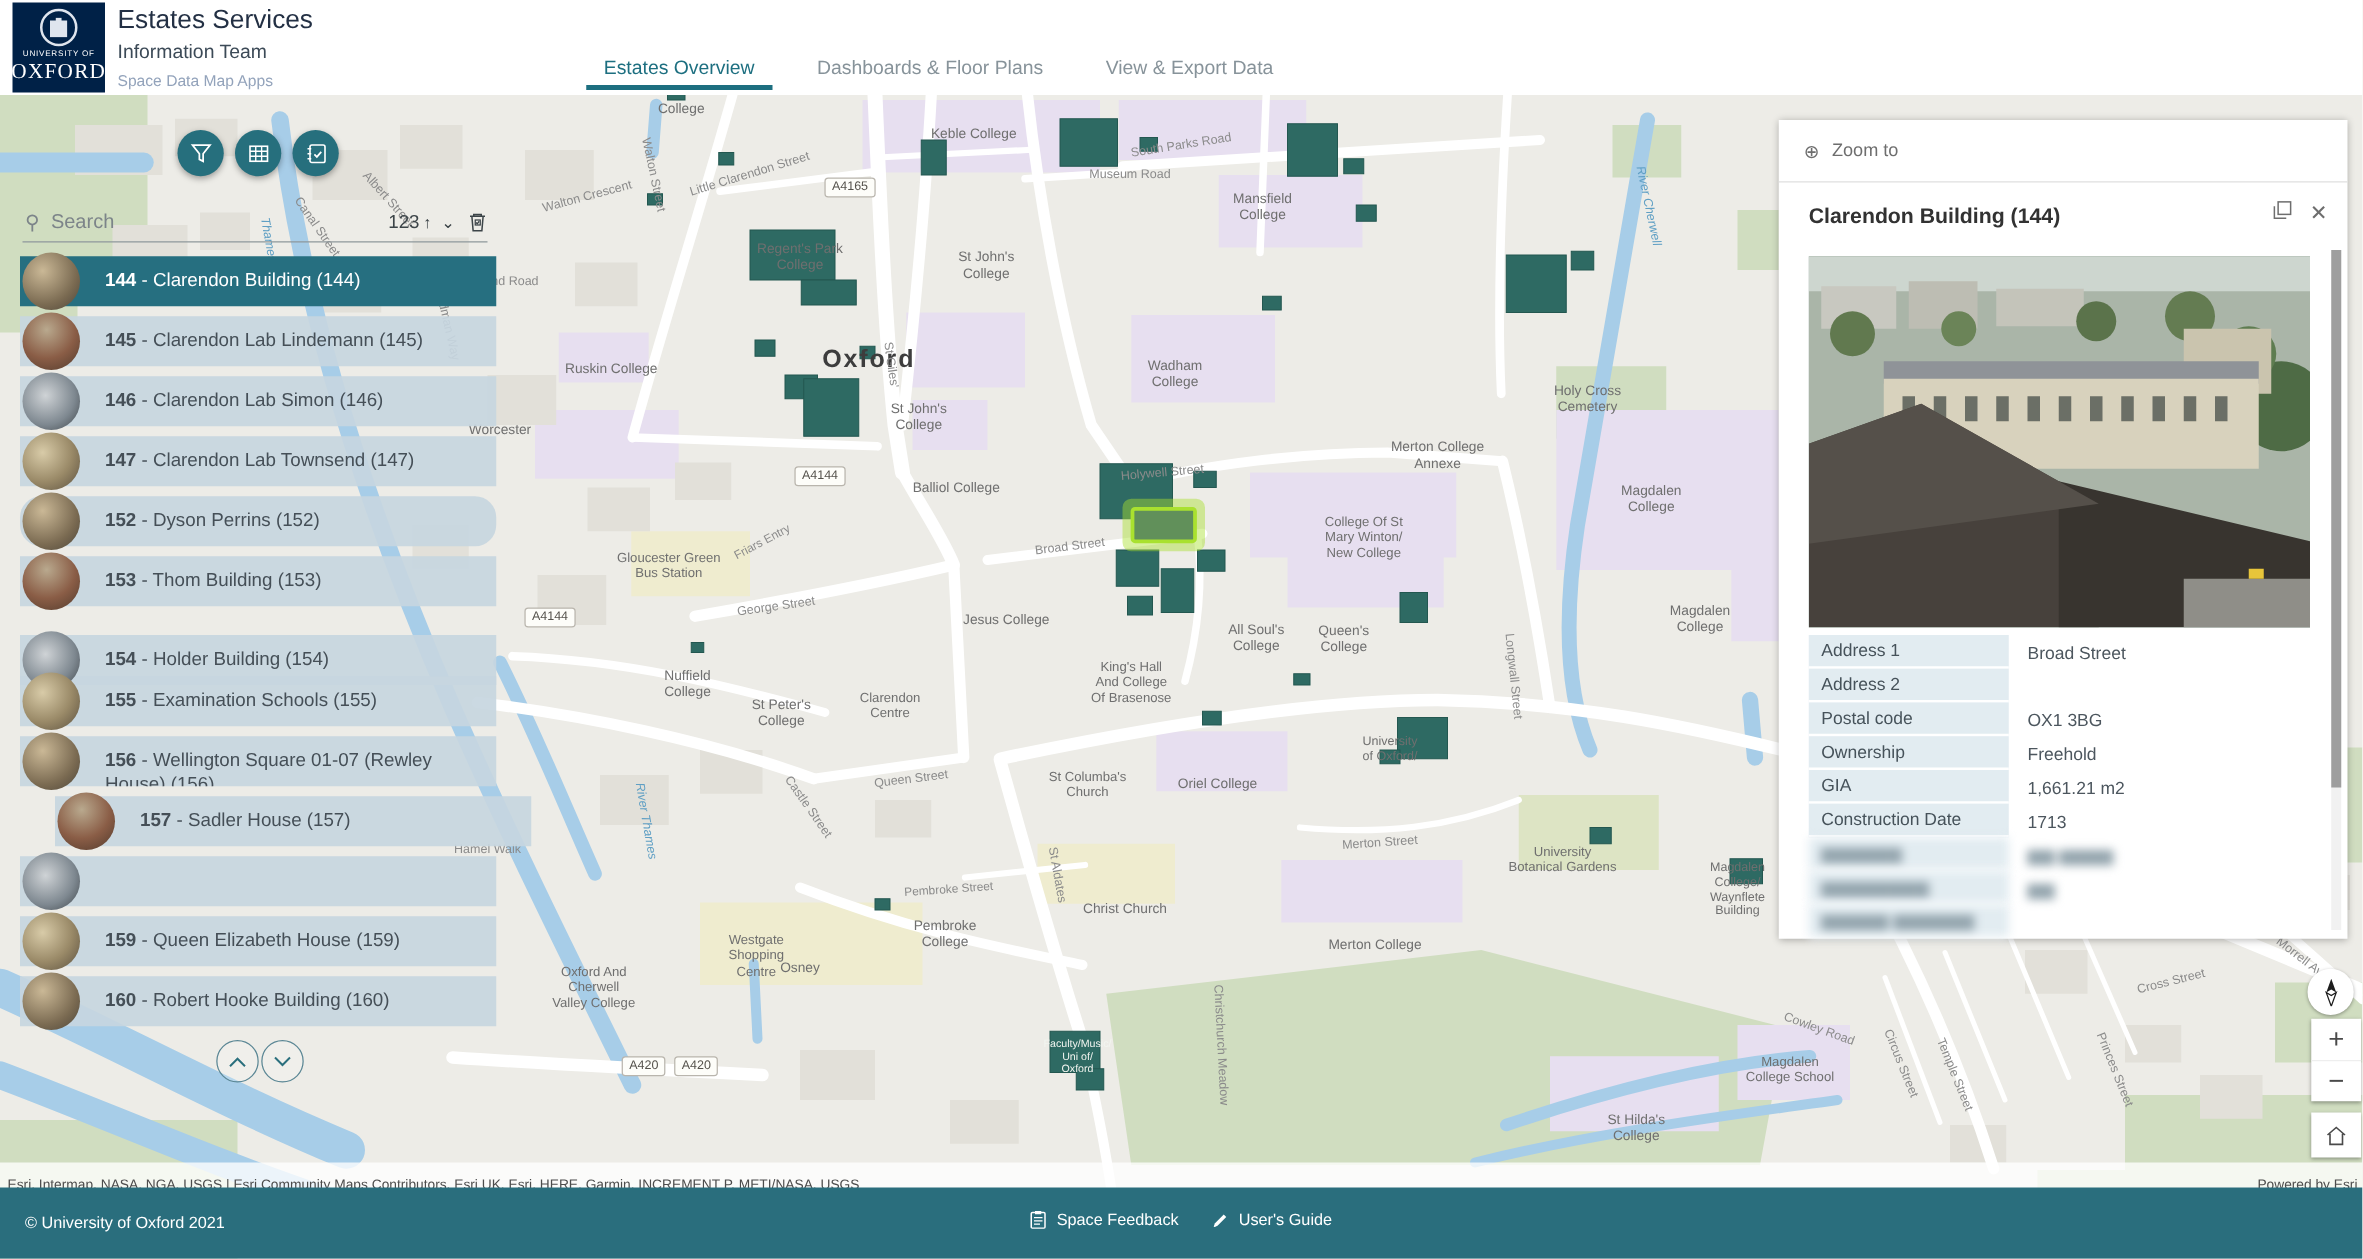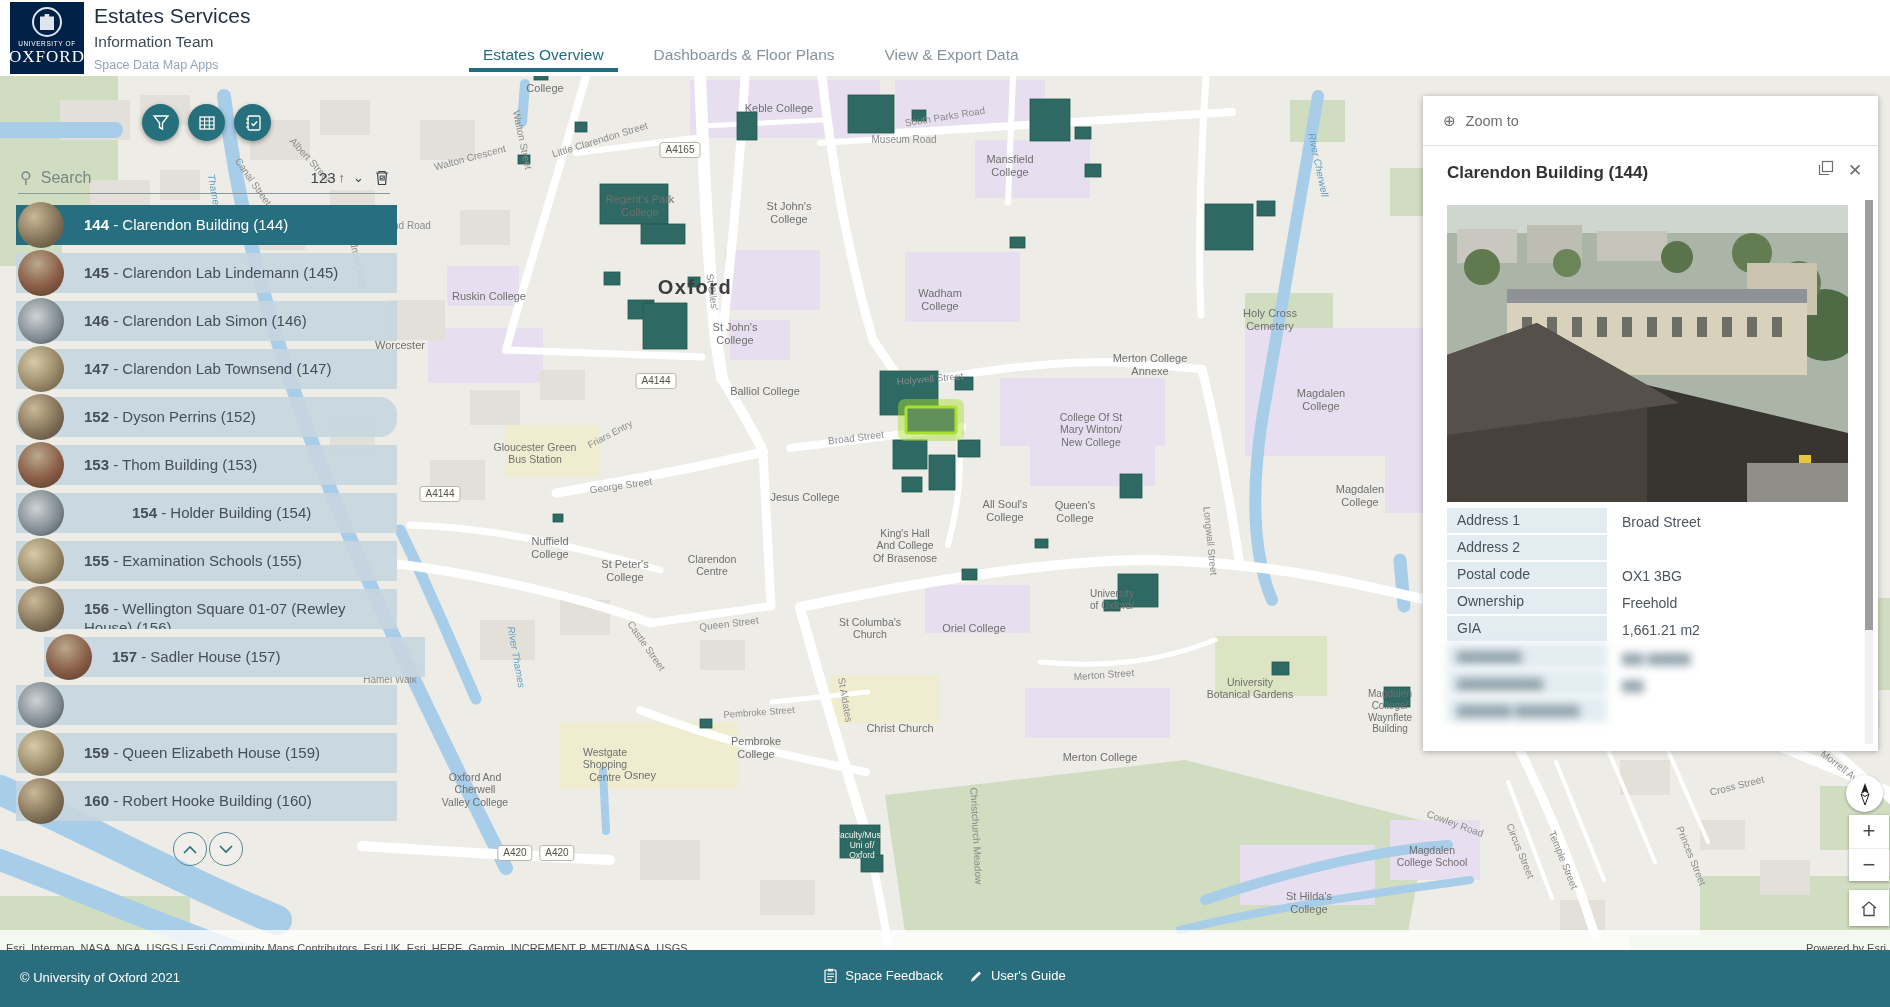--- a/index.html
+++ b/index.html
@@ -445,21 +445,21 @@
         <div class="row-label"><b>147</b> - Clarendon Lab Townsend (147)</div>
       </div>
       <div class="row" style="top: 397px; border-radius: 17px;">
         <div class="thumb t0"></div>
         <div class="row-label"><b>152</b> - Dyson Perrins (152)</div>
       </div>
       <div class="row" style="top: 445px;">
         <div class="thumb t1"></div>
         <div class="row-label"><b>153</b> - Thom Building (153)</div>
       </div>
-      <div class="row" style="top: 493px; padding-left: 48px;">
+      <div class="row" style="top: 508px;">
         <div class="thumb t2"></div>
         <div class="row-label"><b>154</b> - Holder Building (154)</div>
       </div>
       <div class="row" style="top: 541px;">
         <div class="thumb t3"></div>
         <div class="row-label"><b>155</b> - Examination Schools (155)</div>
       </div>
       <div class="row" style="top: 589px;">
         <div class="thumb t0"></div>
         <div class="row-label"><b>156</b> - Wellington Square 01-07 (Rewley House) (156)</div>
@@ -576,20 +576,24 @@
         </div>
         <div class="arow">
           <div class="alabel">Ownership</div>
           <div class="avalue">Freehold</div>
         </div>
         <div class="arow">
           <div class="alabel">GIA</div>
           <div class="avalue">1,661.21 m2</div>
         </div>
         <div class="arow">
+          <div class="alabel">Construction Date</div>
+          <div class="avalue">1713</div>
+        </div>
+        <div class="arow">
           <div class="alabel blurred">▆▆▆▆▆▆</div>
           <div class="avalue blurred">▆▆ ▆▆▆▆</div>
         </div>
         <div class="arow">
           <div class="alabel blurred">▆▆▆▆▆▆▆▆</div>
           <div class="avalue blurred">▆▆</div>
         </div>
         <div class="arow">
           <div class="alabel blurred">▆▆▆▆▆ ▆▆▆▆▆▆</div>
           <div class="avalue blurred"></div>

